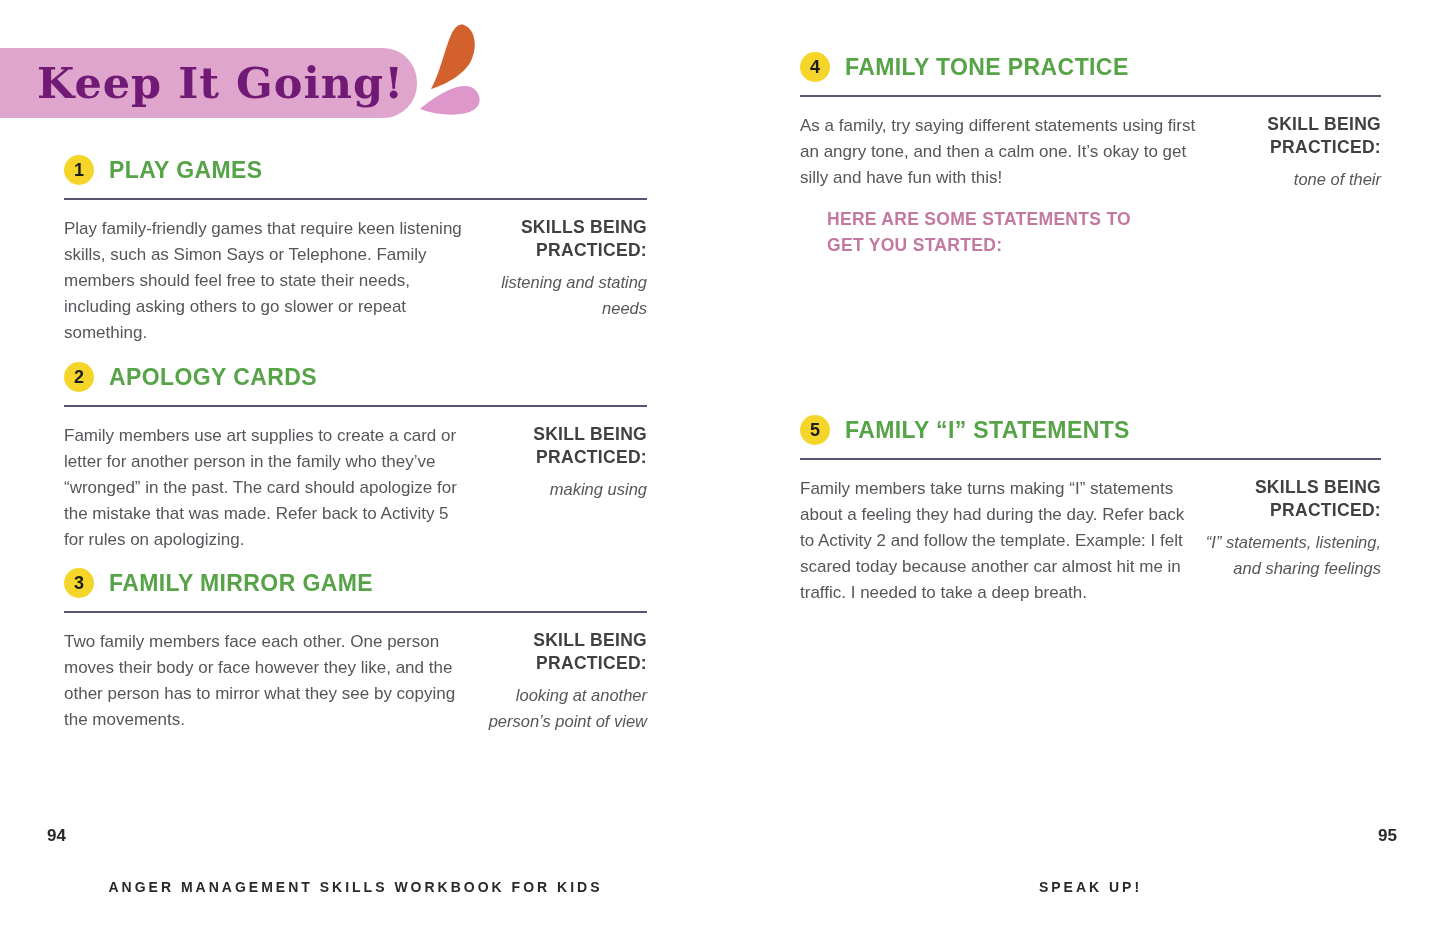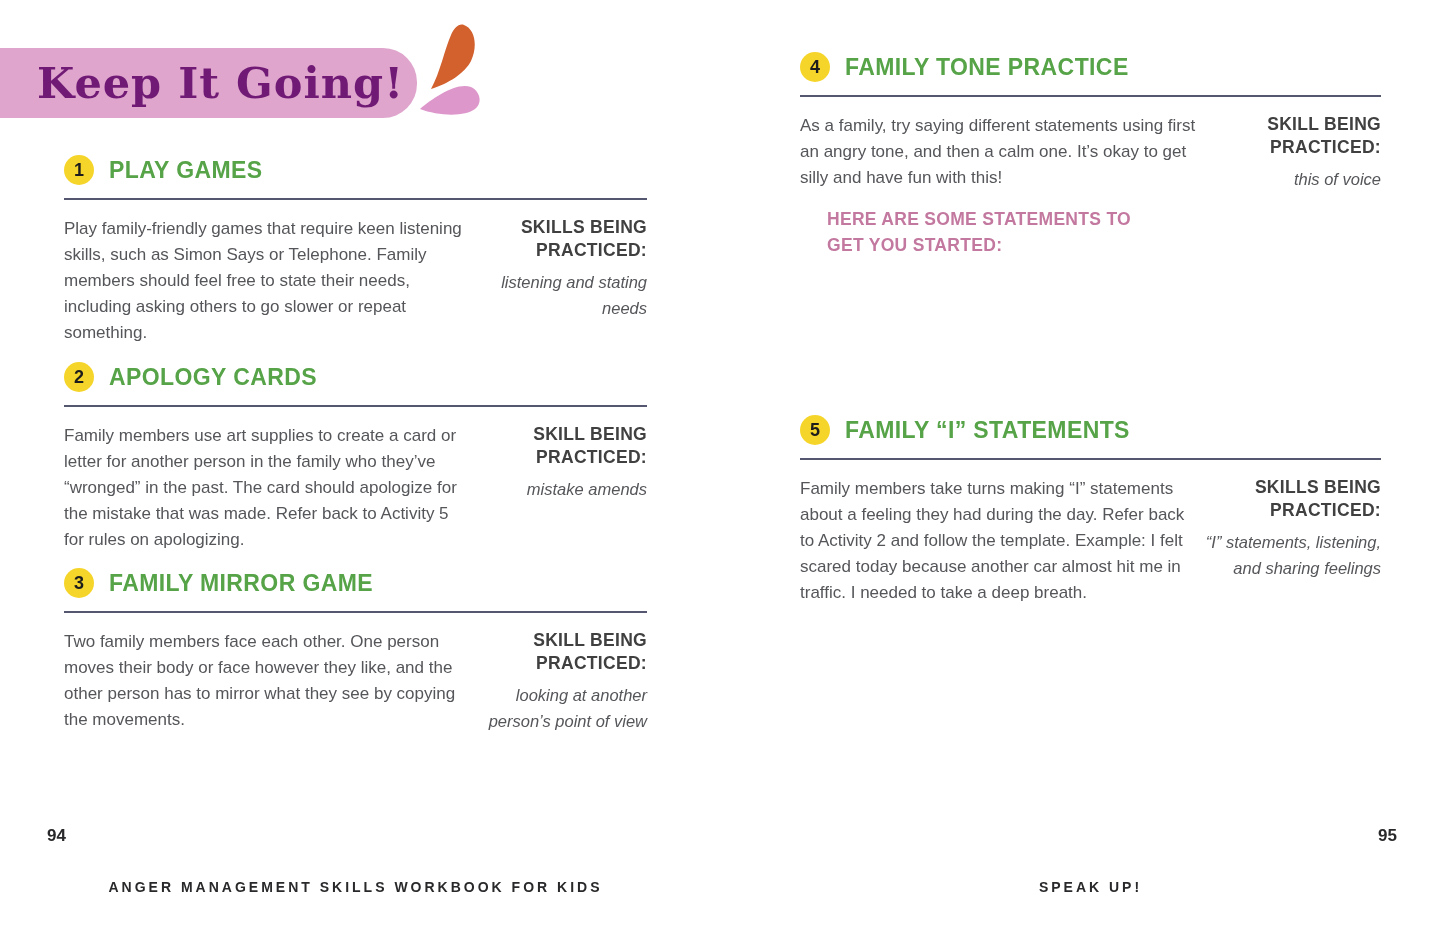--- a/index.html
+++ b/index.html
@@ -98,21 +98,21 @@
     <div class="badge">
         <span>2</span>
       </div>
     <div class="act-title">APOLOGY CARDS</div>
   </div>
   <div class="rule"></div>
   <div class="content">
     <div class="para">Family members use art supplies to create a card or letter for another person in the family who they’ve “wronged” in the past. The card should apologize for the mistake that was made. Refer back to Activity 5 for rules on apologizing.</div>
     <div class="skills">
       <div class="skills-label">SKILL BEING PRACTICED:</div>
-      <div class="skills-value">mistake amends</div>
+      <div class="skills-value">making using</div>
     </div>
   </div>
 </div>
 
 <div class="section sec-3">
   <div class="act-header">
     <div class="badge">
         <span>3</span>
       </div>
     <div class="act-title">FAMILY MIRROR GAME</div>
@@ -132,21 +132,21 @@
     <div class="badge">
         <span>4</span>
       </div>
     <div class="act-title">FAMILY TONE PRACTICE</div>
   </div>
   <div class="rule"></div>
   <div class="content">
     <div class="para">As a family, try saying different statements using first an angry tone, and then a calm one. It’s okay to get silly and have fun with this!</div>
     <div class="skills">
       <div class="skills-label">SKILL BEING PRACTICED:</div>
-      <div class="skills-value">this of voice</div>
+      <div class="skills-value">tone of their</div>
     </div>
   </div>
   <div class="statements">
     <div class="st-title">HERE ARE SOME STATEMENTS TO GET YOU STARTED:</div>
   </div>
 </div>
 
 <div class="section sec-5">
   <div class="act-header">
     <div class="badge">

